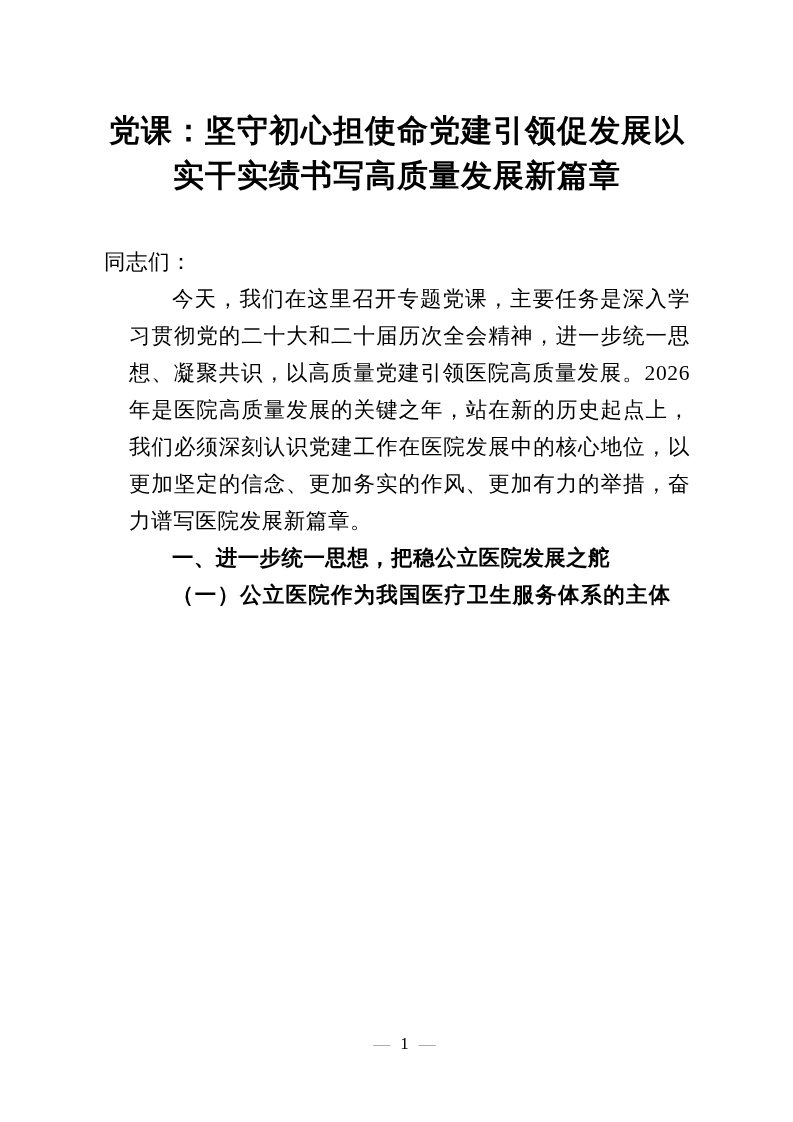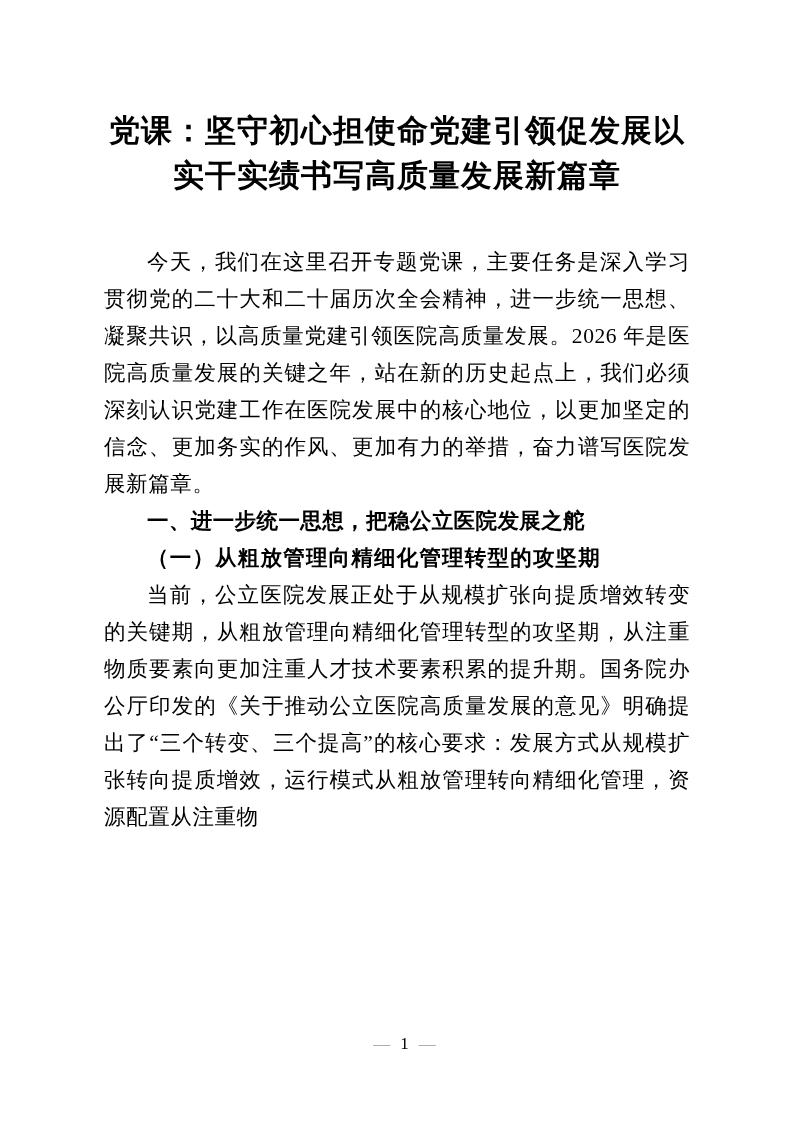--- a/index.html
+++ b/index.html
@@ -35,20 +35,21 @@
   .para {
     margin: 0;
     font-size: 21.5px;
     line-height: 37px;
     text-align: justify;
     letter-spacing: 0.6px;
     word-break: break-all;
   }
   .indent {
     text-indent: 2em;
+    margin-left: 25px;
   }
   .section-heading {
     font-family: "Liberation Sans", "DejaVu Sans", sans-serif;
     font-weight: bold;
     letter-spacing: 0.4px;
   }
   .sub-heading {
     font-weight: bold;
     letter-spacing: 1.2px;
   }
@@ -71,29 +72,29 @@
   }
 </style>
 </head>
 <body>
 
 <div class="page">
   <div class="content">
 
     <h1 class="doc-title">党课：坚守初心担使命党建引领促发展以实干实绩书写高质量发展新篇章</h1>
 
+    <p class="para">同志们：</p>
 
     <p class="para indent">今天，我们在这里召开专题党课，主要任务是深入学习贯彻党的二十大和二十届历次全会精神，进一步统一思想、凝聚共识，以高质量党建引领医院高质量发展。2026 年是医院高质量发展的关键之年，站在新的历史起点上，我们必须深刻认识党建工作在医院发展中的核心地位，以更加坚定的信念、更加务实的作风、更加有力的举措，奋力谱写医院发展新篇章。</p>
 
 
     <p class="para indent section-heading">一、进一步统一思想，把稳公立医院发展之舵</p>
 
 
-    <p class="para indent sub-heading">（一）从粗放管理向精细化管理转型的攻坚期</p>
+    <p class="para indent sub-heading">（一）公立医院作为我国医疗卫生服务体系的主体</p>
 
-    <p class="para indent">当前，公立医院发展正处于从规模扩张向提质增效转变的关键期，从粗放管理向精细化管理转型的攻坚期，从注重物质要素向更加注重人才技术要素积累的提升期。国务院办公厅印发的《关于推动公立医院高质量发展的意见》明确提出了“三个转变、三个提高”的核心要求：发展方式从规模扩张转向提质增效，运行模式从粗放管理转向精细化管理，资源配置从注重物</p>
 
   </div>
 
   <div class="footer">
     <span class="dash">—</span><span class="num">1</span><span class="dash">—</span>
   </div>
 </div>
 
 </body></html>

